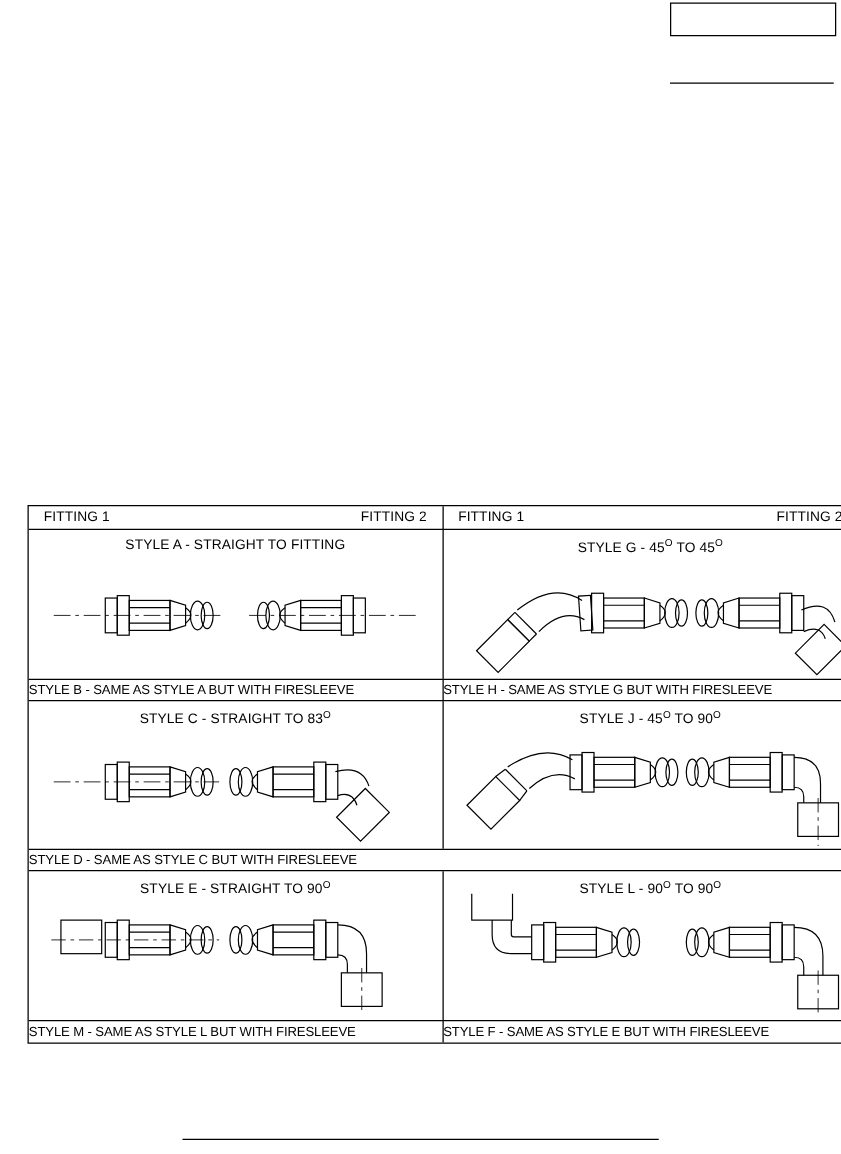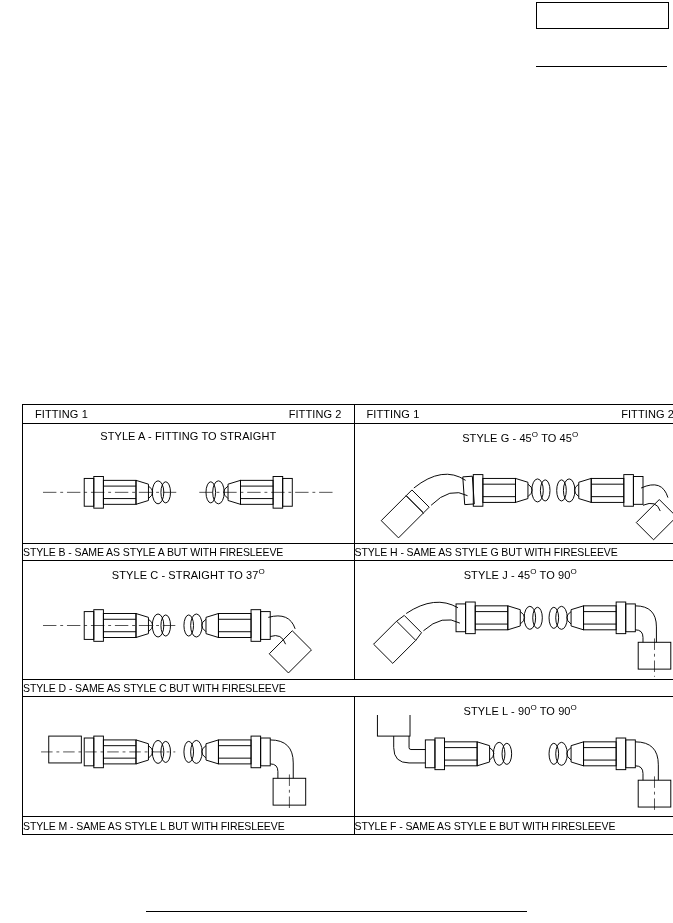--- a/index.html
+++ b/index.html
@@ -127,21 +127,21 @@
       <div class="hdr-inner">
         <span>FITTING 1</span>
         <span>FITTING 2</span>
       </div>
     </div>
   </div>
 
   <div class="row panel-row">
     <div class="cell">
       <div class="panel-title">
-        <span>STYLE A - FITTING TO STRAIGHT</span>
+        <span>STYLE A - STRAIGHT TO FITTING</span>
       </div>
       <div class="fig">
         <svg viewBox="0 0 327 105" width="100%" height="100%">
           <g fill="none" stroke="#000" stroke-width="1">
 
             <rect x="55" y="38" width="10" height="29"></rect>
             <rect x="65" y="36" width="10" height="33"></rect>
             <rect x="75" y="40" width="34" height="25"></rect>
             <path d="M109 40 L122 44 L122 61 L109 65 Z"></path>
             <path d="M122 46 q9 6 0 13"></path>
@@ -223,21 +223,21 @@
     <div class="cell" style="border-top:1.5px solid #000;">
       <div class="fs-inner">
           <span>STYLE H - SAME AS STYLE G BUT WITH FIRESLEEVE</span>
         </div>
     </div>
   </div>
 
   <div class="row panel-row">
     <div class="cell">
       <div class="panel-title">
-        <span>STYLE C - STRAIGHT TO 37</span><sup>O</sup>
+        <span>STYLE C - STRAIGHT TO 83</span><sup>O</sup>
       </div>
       <div class="fig">
         <svg viewBox="0 0 327 105" width="100%" height="100%">
           <g fill="none" stroke="#000" stroke-width="1">
             <rect x="55" y="34" width="10" height="29"></rect>
             <rect x="65" y="32" width="10" height="33"></rect>
             <rect x="75" y="36" width="34" height="25"></rect>
             <path d="M109 36 L122 40 L122 57 L109 61 Z"></path>
             <path d="M122 42 q9 6 0 13"></path>
             <ellipse cx="132" cy="48.5" rx="6" ry="12"></ellipse>
@@ -315,20 +315,23 @@
   <div class="row fs-row bordered-bottom">
     <div class="cell" style="border-top:1.5px solid #000;">
       <div class="fs-inner">
           <span>STYLE D - SAME AS STYLE C BUT WITH FIRESLEEVE</span>
         </div>
     </div>
   </div>
 
   <div class="row panel-row">
     <div class="cell">
+      <div class="panel-title">
+        <span>STYLE E - STRAIGHT TO 90</span><sup>O</sup>
+      </div>
       <div class="fig">
         <svg viewBox="0 0 327 105" width="100%" height="100%">
           <g fill="none" stroke="#000" stroke-width="1">
             <rect x="18" y="22" width="34" height="28"></rect>
             <rect x="55" y="24" width="10" height="29"></rect>
             <rect x="65" y="22" width="10" height="33"></rect>
             <rect x="75" y="26" width="34" height="25"></rect>
             <path d="M109 26 L122 30 L122 47 L109 51 Z"></path>
             <path d="M122 32 q9 6 0 13"></path>
             <ellipse cx="132" cy="38.5" rx="6" ry="12"></ellipse>

